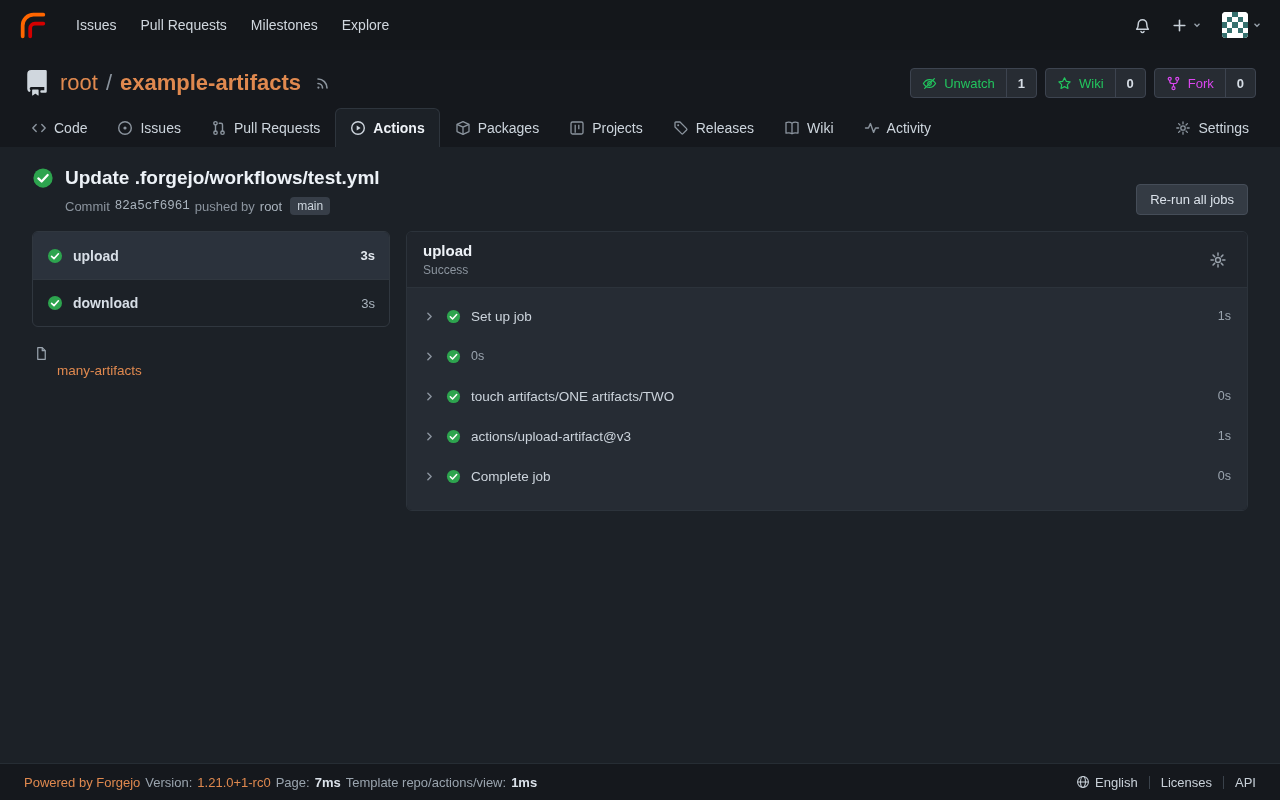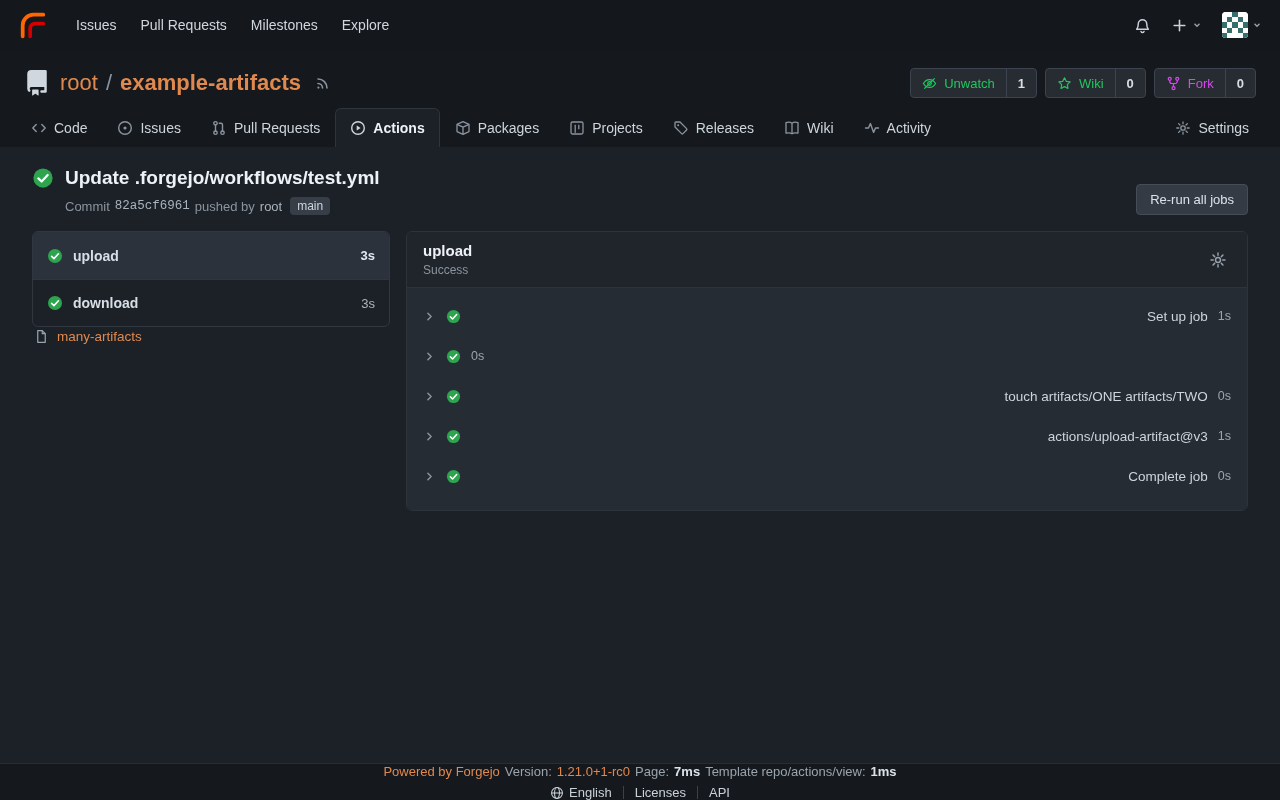--- a/index.html
+++ b/index.html
@@ -94,45 +94,45 @@
   .job-row { display: flex; align-items: center; gap: 10px; height: 47px; padding: 0 14px; cursor: pointer; }
   .job-row + .job-row { border-top: 1px solid #30373f; }
   .job-row.active { background: #2b323c; }
   .job-name { font-weight: 600; font-size: 14px; color: #d7dee6; flex: 1; }
   .job-dur { font-size: 13px; color: #aab4be; }
   .job-row.active .job-dur { color: #e3e9ef; font-weight: 700; }
 
   .artifacts-h { font-size: 17px; color: #e9eef4; font-weight: 600; margin: 30px 2px 15px 2px; }
   .artifact-row { display: flex; align-items: center; gap: 8px; padding: 2px; }
   .artifact-row .icon { width: 15px; height: 15px; color: #9aa4ae; }
-  .artifact-link { color: #e0894f; font-size: 13.5px; cursor: pointer; }
+  .artifact-link { color: #e0894f; font-size: 13.5px; cursor: pointer; margin-top: 34px; }
 
   
   .detail { border-radius: 6px; overflow: hidden; border: 1px solid #2c333b; }
   .detail-header {
     background: #20252c; padding: 10px 16px;
     display: flex; justify-content: space-between; align-items: center;
     border-bottom: 1px solid #2c333b;
   }
   .dj-name { font-size: 15px; font-weight: 700; color: #eef2f7; }
   .dj-status { font-size: 12px; color: #8b949e; margin-top: 4px; }
   .gear-btn { background: none; border: none; color: #98a1ab; cursor: pointer; padding: 4px; }
   .gear-btn .icon { width: 18px; height: 18px; }
-  .steps { background: #262c34; padding: 8px 0 14px; text-align: right; }
+  .steps { background: #262c34; padding: 8px 0 14px; }
   .step-row { display: flex; align-items: center; gap: 10px; height: 40px; padding: 0 16px; cursor: pointer; }
   .chev { width: 13px; height: 13px; color: #8b949e; flex-shrink: 0; }
   .step-check { width: 15px; height: 15px; }
   .step-name { flex: 1; font-size: 13.5px; color: #ccd4dc; }
   .step-dur { font-size: 12.5px; color: #9aa4ae; }
 
   
   .footer {
     height: 37px; background: #15181d; border-top: 1px solid #262d34; flex-shrink: 0;
     display: flex; justify-content: space-between; align-items: center;
-    padding: 0 24px; font-size: 13px; color: #9aa4ae; flex-direction: column;
+    padding: 0 24px; font-size: 13px; color: #9aa4ae;
   }
   .f-left { display: flex; gap: 5px; align-items: center; white-space: nowrap; }
   .orange { color: #e0894f; cursor: pointer; }
   .f-bold { color: #dbe2ea; font-weight: 700; }
   .f-right { display: flex; align-items: center; }
   .f-link { color: #c9d1d9; display: flex; align-items: center; gap: 5px; cursor: pointer; }
   .f-link .icon { width: 14px; height: 14px; }
   .f-div { width: 1px; height: 13px; background: #3a424b; margin: 0 11px; }
 </style>
 </head>

